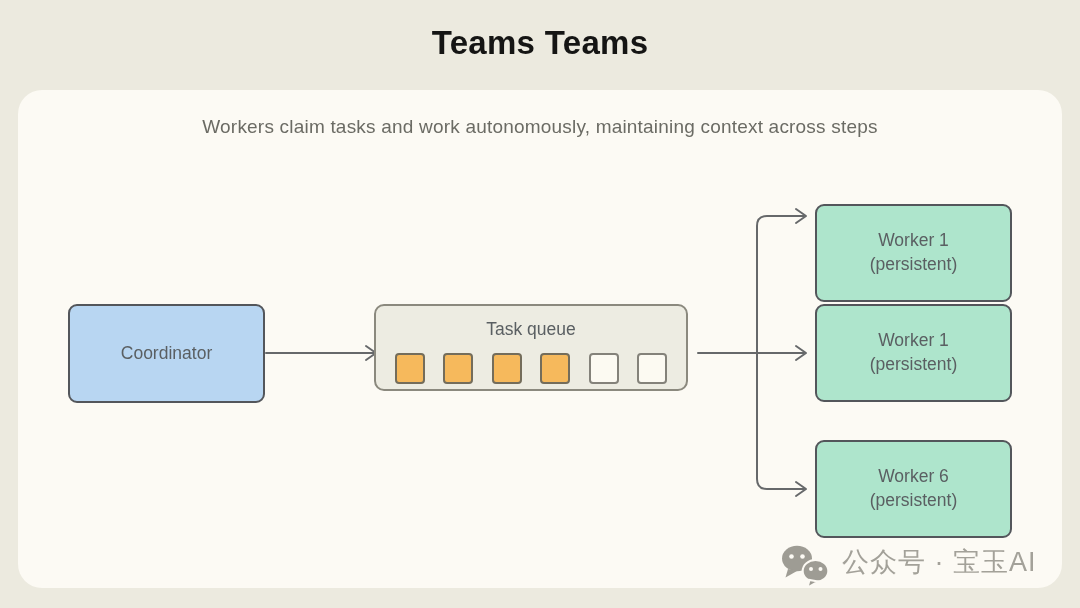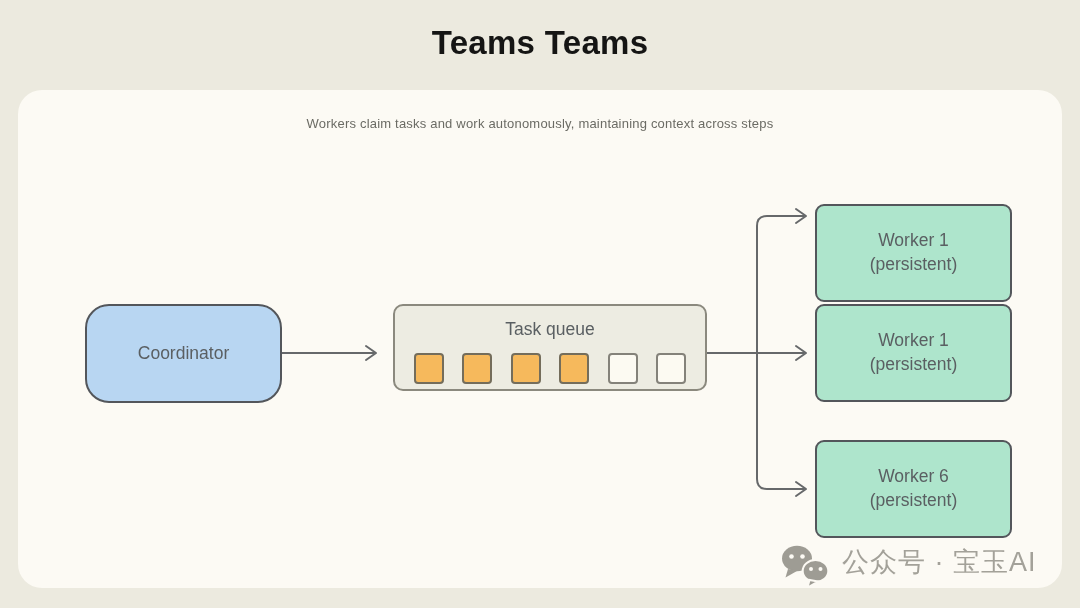--- a/index.html
+++ b/index.html
@@ -34,45 +34,44 @@
     font-size:33px;font-weight:700;letter-spacing:.3px;
     color:var(--title-color);
   }
   .card{
     position:absolute;left:18px;top:90px;width:1044px;height:498px;
     background:var(--card);border-radius:24px;
   }
   .subtitle{
     position:absolute;left:0;top:116px;width:1080px;
     text-align:center;margin:0;
-    font-size:13px;font-weight:500;letter-spacing:.2px;
+    font-size:19px;font-weight:500;letter-spacing:.2px;
     color:var(--subtitle-color);
   }
   .node{
     position:absolute;box-sizing:border-box;
     border:2px solid var(--node-border);border-radius:9px;
     display:flex;align-items:center;justify-content:center;
     text-align:center;
     font-size:17.5px;font-weight:500;line-height:1.35;
     color:var(--label-color);
   }
   .coordinator{
-    left:85px;top:304px;width:197px;height:99px;
+    left:68px;top:304px;width:197px;height:99px;
     background:var(--coordinator-fill);
-    border-radius:24px;
   }
   .worker{
     left:815px;width:197px;height:98px;
     background:var(--worker-fill);
   }
   .worker-1{top:168px;margin-top:36px;}
   .worker-2{top:304px;}
   .worker-3{top:440px;}
   .queue{
-    position:absolute;left:393px;top:304px;width:314px;height:87px;
+    position:absolute;left:374px;top:304px;width:314px;height:87px;
     box-sizing:border-box;
     background:var(--queue-fill);
     border:2px solid var(--queue-border);border-radius:10px;
   }
   .queue-label{
     position:absolute;left:0;top:13px;width:100%;
     text-align:center;
     font-size:17.5px;font-weight:500;
     color:var(--label-color);
   }

